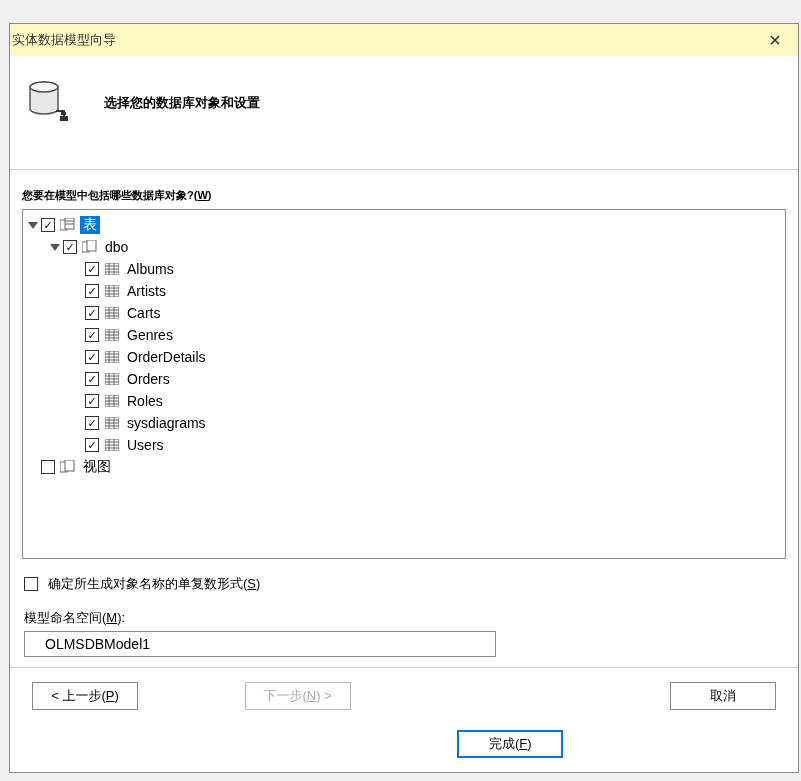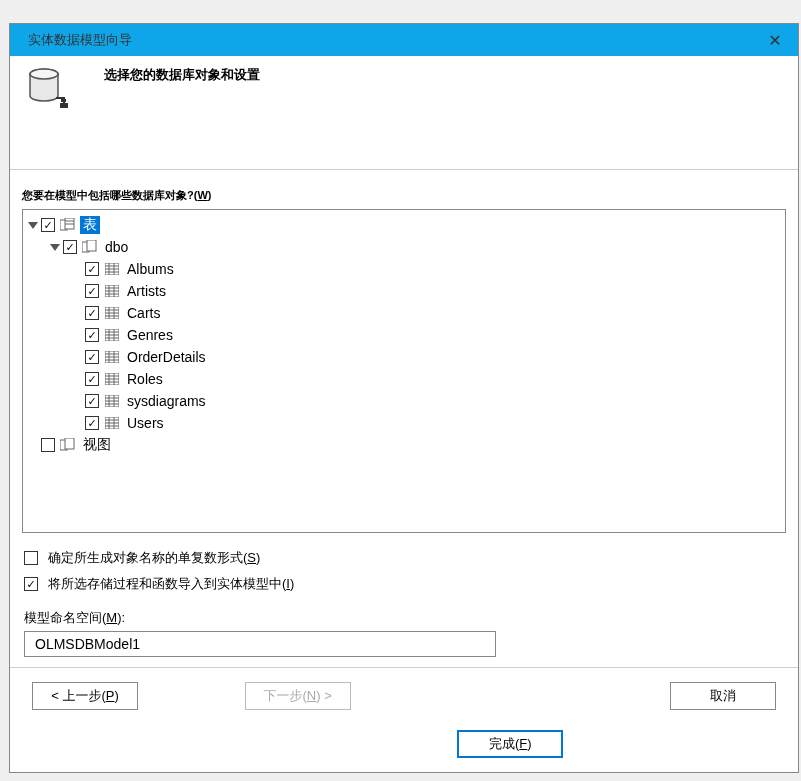--- a/index.html
+++ b/index.html
@@ -28,42 +28,43 @@
       background: #fff;
       border: 1px solid #888;
       display: flex;
       flex-direction: column;
     }
     .titlebar {
       display: flex;
       align-items: center;
       justify-content: space-between;
       height: 32px;
-      padding-left: 18px;
-      background: #0ea5e9;
+      padding-left: 2px;
+      background: #fef9c3;
     }
     .titlebar-title {
       font-size: 13px;
       color: #333;
     }
     .close-x {
       width: 46px;
       height: 32px;
       display: flex;
       align-items: center;
       justify-content: center;
       font-size: 16px;
       color: #333;
       background: transparent;
       cursor: pointer;
     }
     .header-area {
       padding: 10px 12px 30px 12px;
       border-bottom: 1px solid #ccc;
       display: flex;
+      align-items: center;
       gap: 30px;
       min-height: 114px;
     }
     .db-icon {
       width: 48px;
       height: 48px;
       position: relative;
       margin-left: 4px;
     }
     .db-icon svg {
@@ -159,21 +160,21 @@
     }
     .namespace-label {
       margin-top: 12px;
       margin-bottom: 4px;
       font-size: 13px;
     }
     .namespace-input {
       width: 472px;
       height: 26px;
       border: 1px solid #888;
-      padding: 2px 10px;
+      padding: 2px 20px;
       font-size: 14px;
       font-family: inherit;
     }
     .footer {
       border-top: 1px solid #ccc;
       padding: 14px 22px;
       display: flex;
       justify-content: space-between;
       gap: 10px;
     }
@@ -361,20 +362,37 @@
               <span class="node-icon">
                 <svg width="14" height="12" viewBox="0 0 14 12">
                   <rect x="0" y="0" width="14" height="12" fill="#fff" stroke="#666"></rect>
                   <line x1="0" y1="3" x2="14" y2="3" stroke="#666"></line>
                   <line x1="0" y1="6" x2="14" y2="6" stroke="#666"></line>
                   <line x1="0" y1="9" x2="14" y2="9" stroke="#666"></line>
                   <line x1="4" y1="0" x2="4" y2="12" stroke="#666"></line>
                   <line x1="9" y1="0" x2="9" y2="12" stroke="#666"></line>
                 </svg>
               </span>
+              <span class="node-label">Orders</span>
+            </div>
+            <div class="tree-node">
+              <span class="indent"></span>
+              <span class="indent"></span>
+              <span class="expander spacer"></span>
+              <span class="checkbox checked"></span>
+              <span class="node-icon">
+                <svg width="14" height="12" viewBox="0 0 14 12">
+                  <rect x="0" y="0" width="14" height="12" fill="#fff" stroke="#666"></rect>
+                  <line x1="0" y1="3" x2="14" y2="3" stroke="#666"></line>
+                  <line x1="0" y1="6" x2="14" y2="6" stroke="#666"></line>
+                  <line x1="0" y1="9" x2="14" y2="9" stroke="#666"></line>
+                  <line x1="4" y1="0" x2="4" y2="12" stroke="#666"></line>
+                  <line x1="9" y1="0" x2="9" y2="12" stroke="#666"></line>
+                </svg>
+              </span>
               <span class="node-label">Roles</span>
             </div>
             <div class="tree-node">
               <span class="indent"></span>
               <span class="indent"></span>
               <span class="expander spacer"></span>
               <span class="checkbox checked"></span>
               <span class="node-icon">
                 <svg width="14" height="12" viewBox="0 0 14 12">
                   <rect x="0" y="0" width="14" height="12" fill="#fff" stroke="#666"></rect>
@@ -418,24 +436,20 @@
           <span class="node-label">视图</span>
         </div>
 
       </div>
 
       <div class="options-area">
         <div class="option-row">
           <span class="checkbox" id="cb-plural"></span>
           <span><span>确定所生成对象名称的单复数形式(</span><span class="underline-key">S</span><span>)</span></span>
         </div>
-        <div class="option-row">
-          <span class="checkbox checked" id="cb-sp"></span>
-          <span><span>将所选存储过程和函数导入到实体模型中(</span><span class="underline-key">I</span><span>)</span></span>
-        </div>
 
         <div class="namespace-label">
           <span>模型命名空间(</span><span class="underline-key">M</span><span>):</span>
         </div>
         <input class="namespace-input" value="OLMSDBModel1" style="">
       </div>
     </div>
 
     <div class="footer">
       <button class="btn"><span>&lt; 上一步(</span><span class="underline-key">P</span><span>)</span></button>

